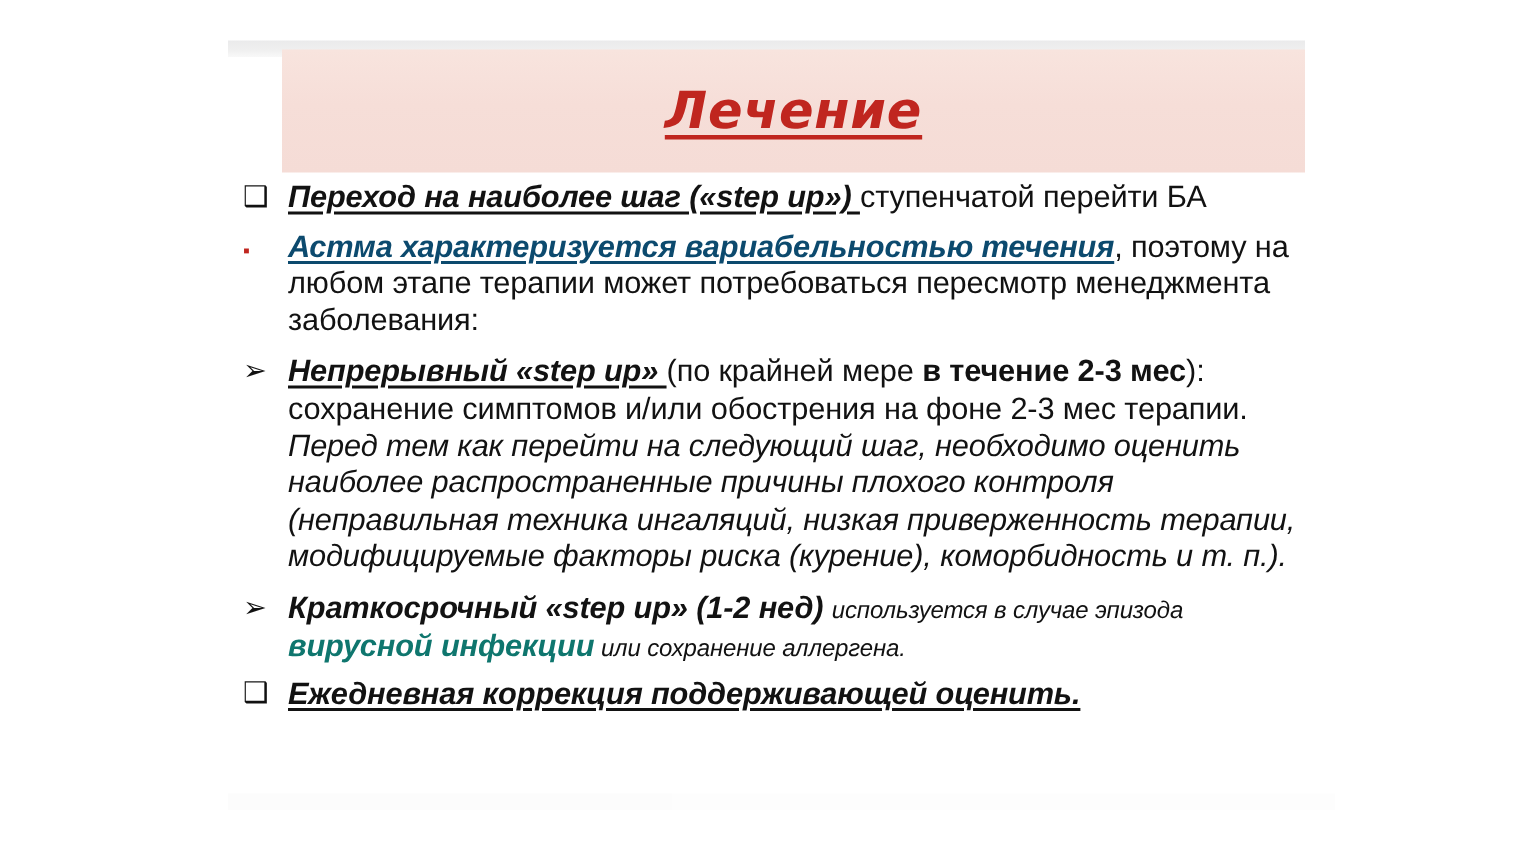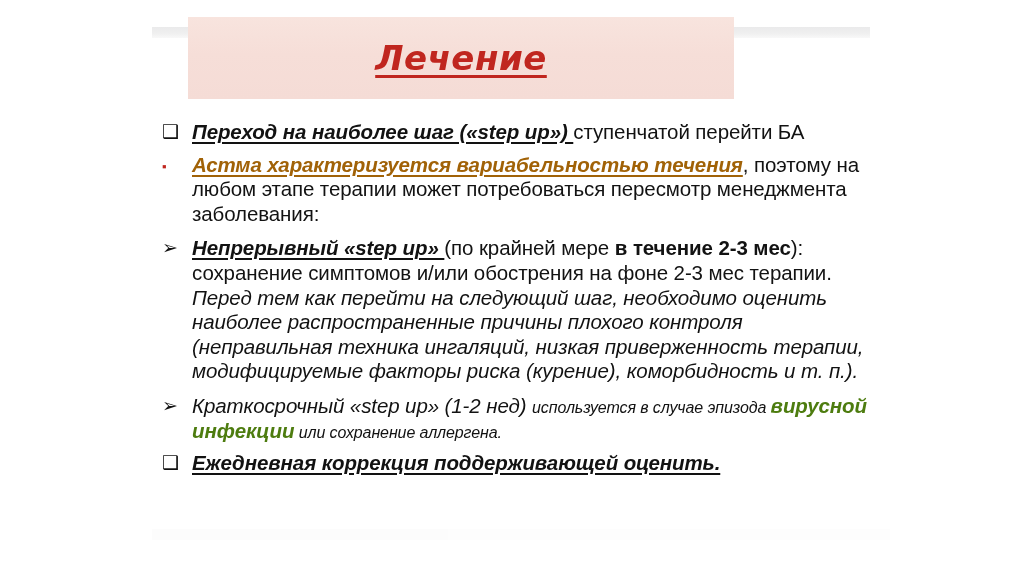--- a/index.html
+++ b/index.html
@@ -48,22 +48,22 @@
     top: 529px;
     width: 442px;
     height: 11px;
     background: #fdfdfd;
   }
 
   
   .title-band {
     position: absolute;
     left: 188px;
-    top: 17px;
-    width: 546px;
+    top: 33px;
+    width: 682px;
     height: 82px;
     background: linear-gradient(to bottom, #f8e4de 0%, #f6ded8 45%, #f5dcd6 100%);
     display: flex;
     align-items: center;
     justify-content: center;
   }
   .title-text {
     font-family: "DejaVu Sans", sans-serif;
     font-size: 34px;
     font-weight: bold;
@@ -122,40 +122,40 @@
 
   
   .bi-u {           
     font-weight: bold;
     font-style: italic;
     text-decoration: underline;
     text-decoration-thickness: 2px;
     text-underline-offset: 3px;
   }
   .bi {             
-    font-weight: normal;
+    font-weight: bold;
     font-style: italic;
   }
   .b {              
     font-weight: bold;
     text-align: right;
   }
   .it {             
     font-style: italic;
   }
   .red-bi-u {       
-    color: #a16207;
+    color: #0c4a6e;
     font-weight: bold;
     font-style: italic;
     text-decoration: underline;
     text-decoration-thickness: 2px;
     text-underline-offset: 3px;
   }
   .red-bi {         
-    color: #4d7c0f;
+    color: #0f766e;
     font-weight: bold;
     font-style: italic;
   }
   .small-it {       
     font-style: italic;
     font-size: 16px;
   }
 
   .b2 { margin-top: 8px; }
   .b3 { margin-top: 10px; }

